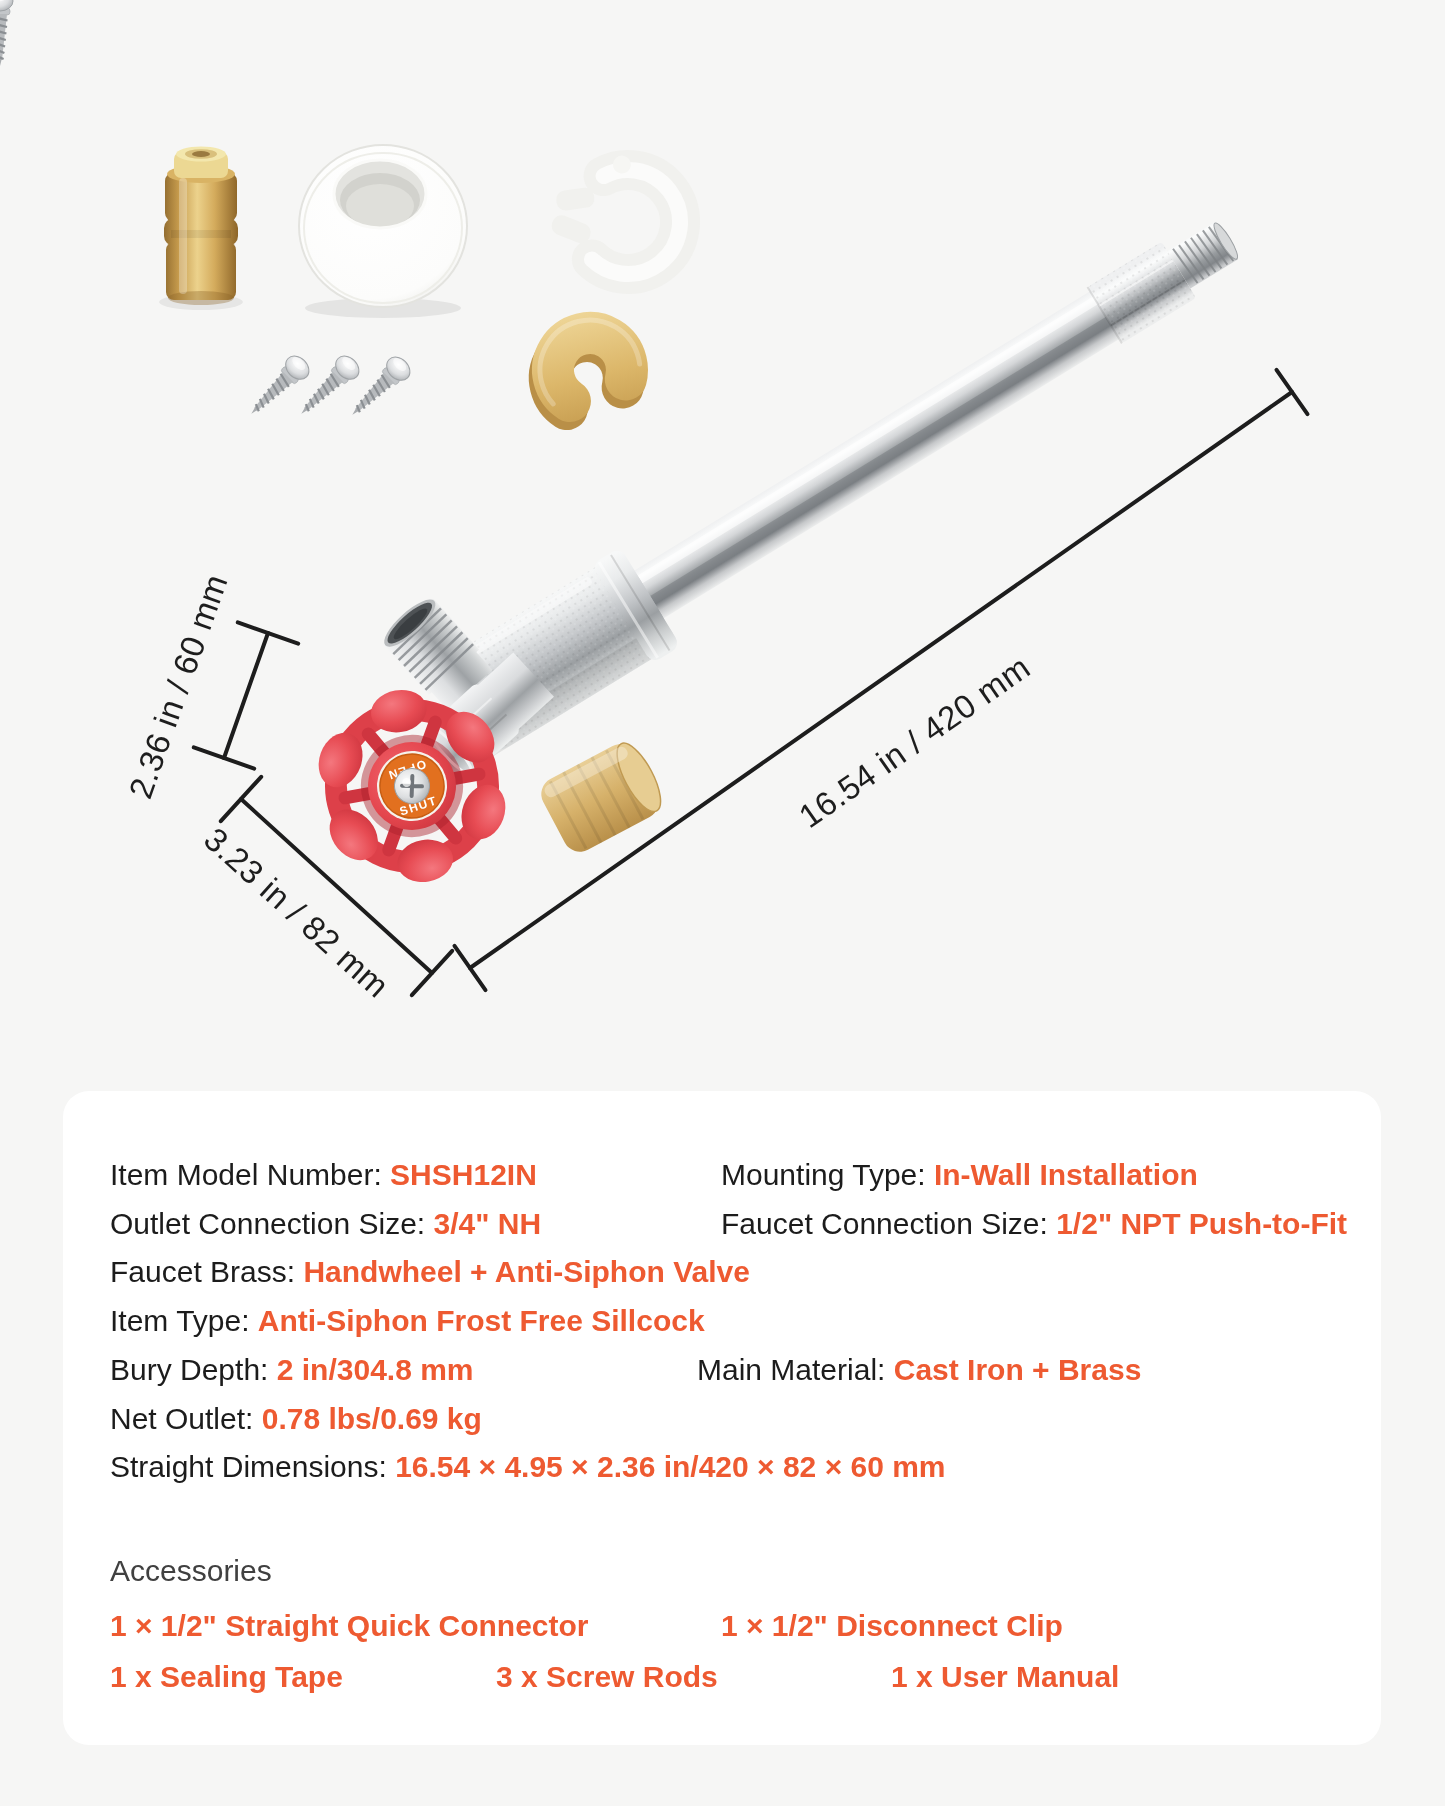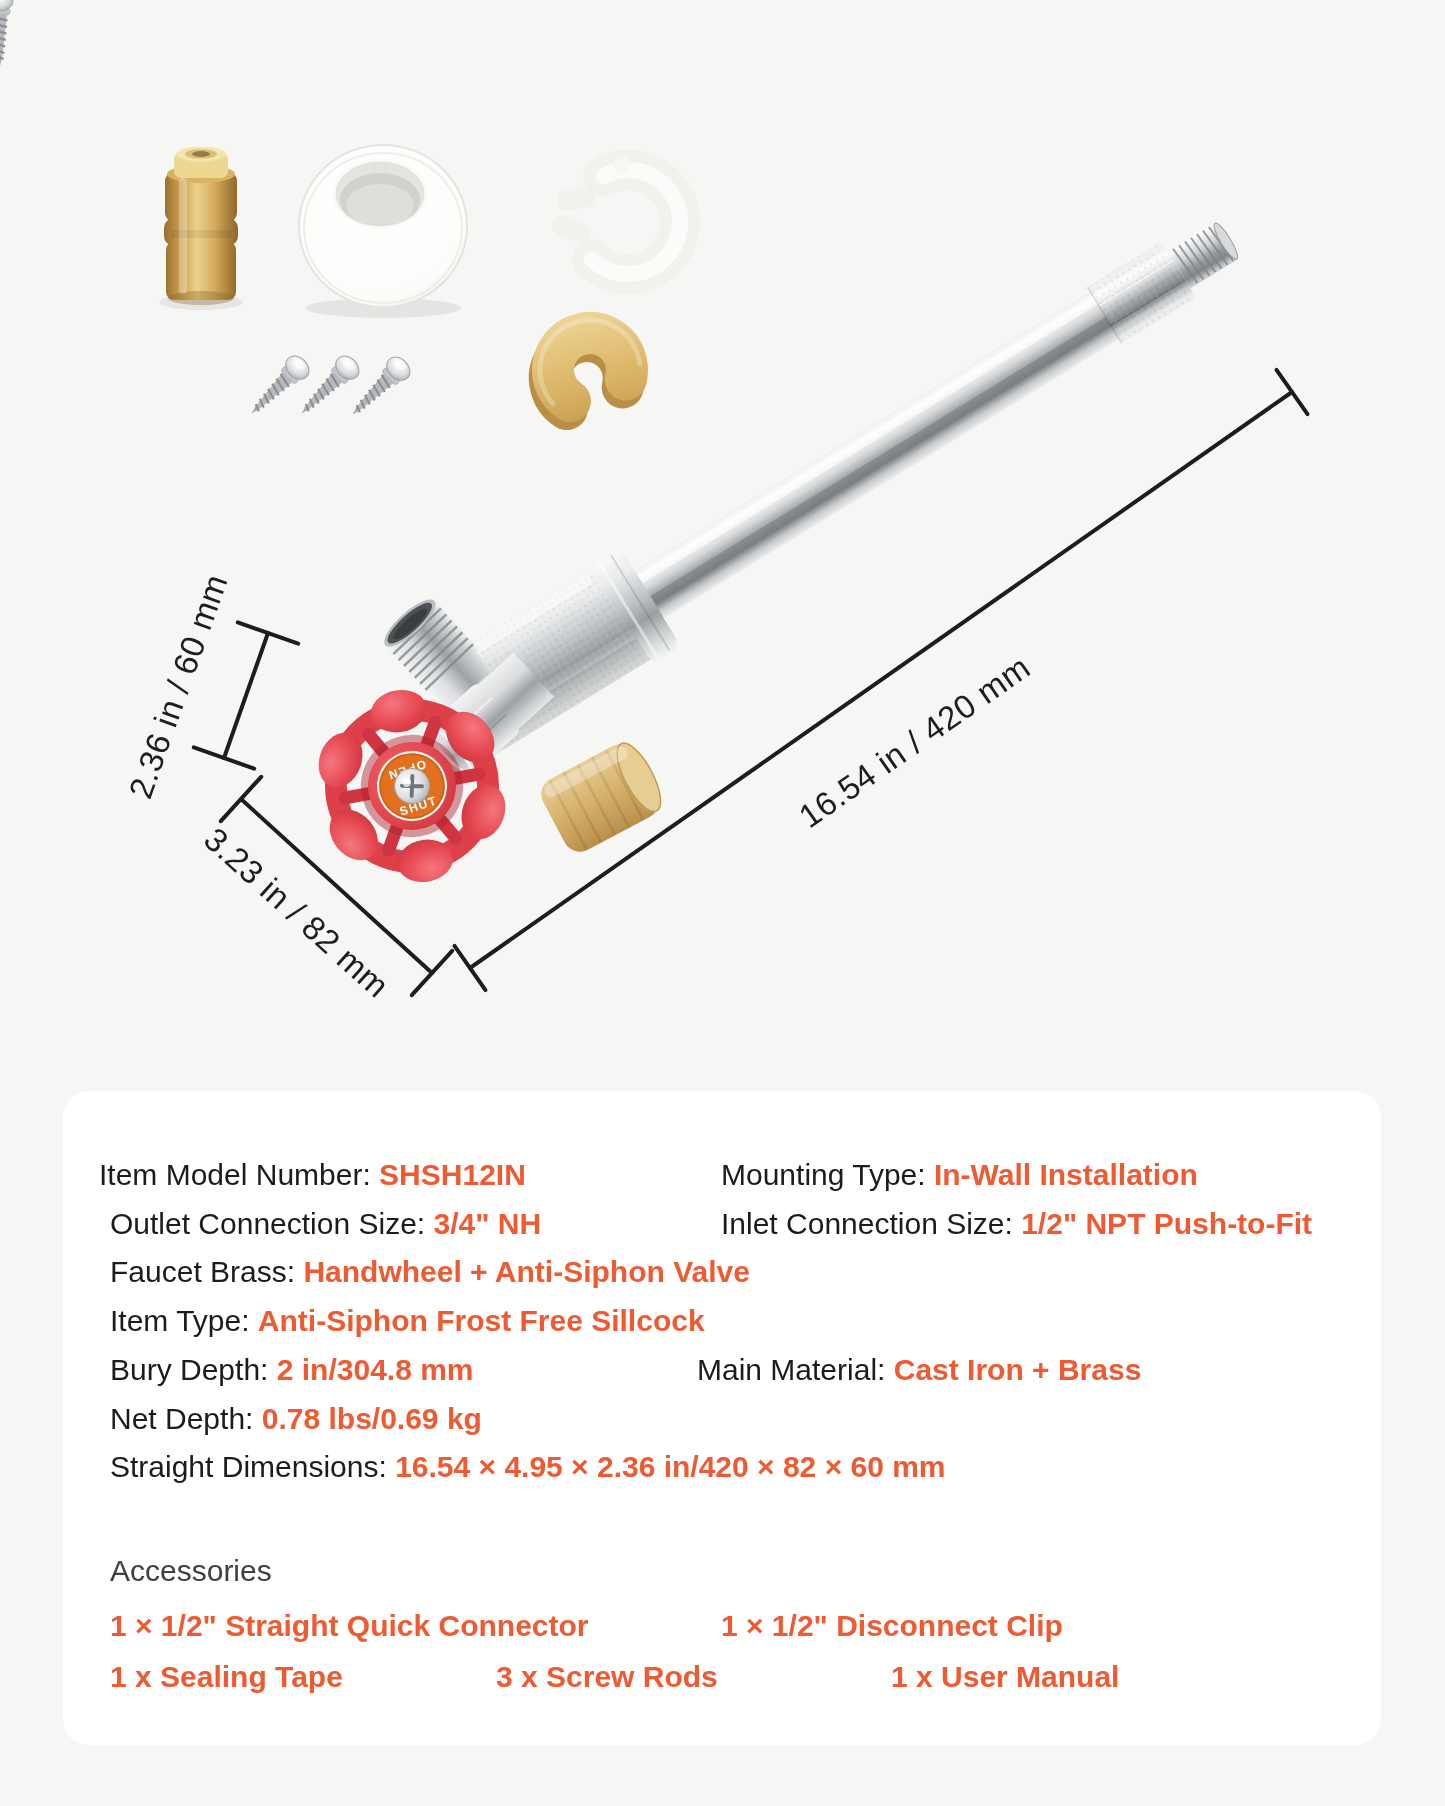--- a/index.html
+++ b/index.html
@@ -286,34 +286,34 @@
       </g>
     </g>
     <text class="dim-label" text-anchor="middle" transform="translate(189,690) rotate(-70.5)">2.36 in / 60 mm</text>
     <text class="dim-label" text-anchor="middle" transform="translate(289,921) rotate(42)">3.23 in / 82 mm</text>
     <text class="dim-label" text-anchor="middle" transform="translate(921,751) rotate(-35)">16.54 in / 420 mm</text>
   </svg>
 
   <div class="card">
 
     <div class="row" style="top:68px">
-      <span class="cell" style="left:36px">
+      <span class="cell" style="left:47px">
         <span class="lbl">Item Model Number: </span><span class="val">SHSH12IN</span>
       </span>
       <span class="cell" style="left:658px">
         <span class="lbl">Mounting Type: </span><span class="val">In-Wall Installation</span>
       </span>
     </div>
 
     <div class="row" style="top:117px">
       <span class="cell" style="left:47px">
         <span class="lbl">Outlet Connection Size: </span><span class="val">3/4" NH</span>
       </span>
       <span class="cell" style="left:658px">
-        <span class="lbl">Inlet Connection Size: </span><span class="val">1/2" NPT Push-to-Fit</span>
+        <span class="lbl">Faucet Connection Size: </span><span class="val">1/2" NPT Push-to-Fit</span>
       </span>
     </div>
 
     <div class="row" style="top:165px">
       <span class="cell" style="left:47px">
         <span class="lbl">Faucet Brass: </span><span class="val">Handwheel + Anti-Siphon Valve</span>
       </span>
     </div>
 
     <div class="row" style="top:214px">
@@ -326,21 +326,21 @@
       <span class="cell" style="left:47px">
         <span class="lbl">Bury Depth: </span><span class="val">2 in/304.8 mm</span>
       </span>
       <span class="cell" style="left:634px">
         <span class="lbl">Main Material: </span><span class="val">Cast Iron + Brass</span>
       </span>
     </div>
 
     <div class="row" style="top:312px">
       <span class="cell" style="left:47px">
-        <span class="lbl">Net Depth: </span><span class="val">0.78 lbs/0.69 kg</span>
+        <span class="lbl">Net Outlet: </span><span class="val">0.78 lbs/0.69 kg</span>
       </span>
     </div>
 
     <div class="row" style="top:360px">
       <span class="cell" style="left:47px">
         <span class="lbl">Straight Dimensions: </span><span class="val">16.54 × 4.95 × 2.36 in/420 × 82 × 60 mm</span>
       </span>
     </div>
 
     <div class="row" style="top:464px">

